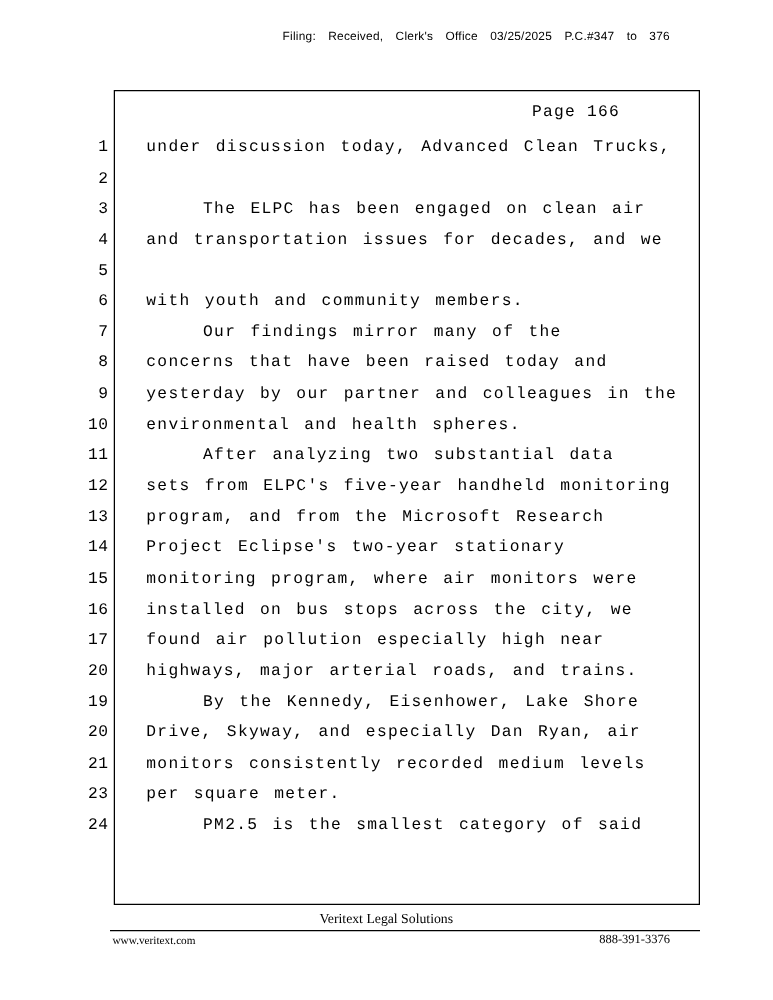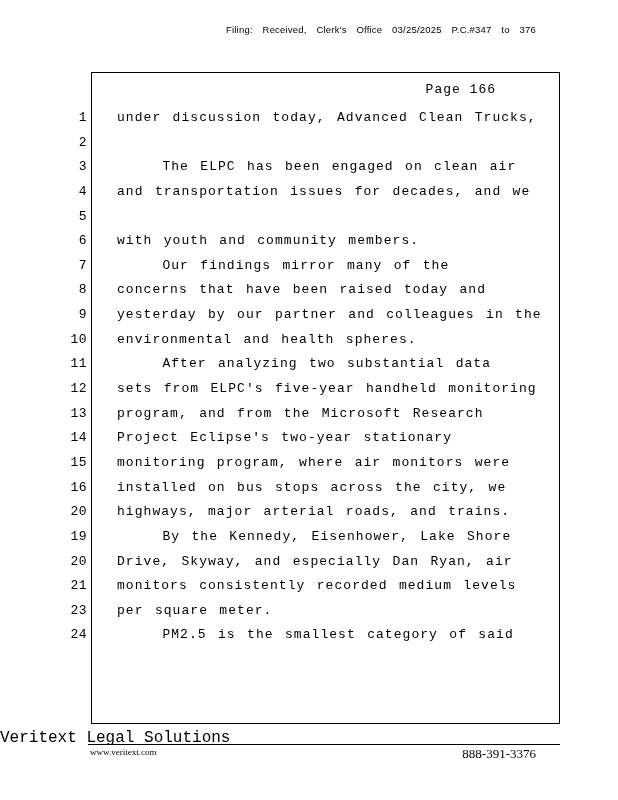--- a/index.html
+++ b/index.html
@@ -31,30 +31,31 @@
     font-size: 13px; letter-spacing: 1px; font-family: Liberation Mono, monospace;
   }
 
   .lines { position: absolute; left: 58px; top: 106px; width: 502px; }
   .line { display: flex; height: 24.65px; line-height: 24.65px; font-size: 13px; }
   .num  { flex: none; width: 29px; text-align: right; letter-spacing: 0.5px; }
   .txt  { margin-left: 30px; white-space: pre; letter-spacing: 1.05px; word-spacing: 2.5px; }
 
   .footer-company {
     position: absolute; top: 729px; left: 0; width: 618px;
-    font-family: Liberation Mono, monospace; font-size: 16px;
+    text-align: center;
+    font-family: Liberation Serif, serif; font-size: 11px;
   }
   .footer-rule { position: absolute; top: 744px; left: 88px; width: 472px; border-top: 1px solid #000; height: 0; }
   .footer-website {
     position: absolute; top: 747px; left: 90px;
     font-family: "Liberation Serif", serif; font-size: 9px; text-align: right;
   }
   .footer-phone {
     position: absolute; top: 746px; right: 58px;
-    font-family: "Liberation Serif", serif; font-size: 13px;
+    font-family: "Liberation Serif", serif; font-size: 10px;
   }
 </style>
 </head>
 <body>
 
 <div class="sheet">
 
   <div class="filing-header">Filing: Received, Clerk's Office 03/25/2025 P.C.#347 to 376</div>
 
   <div class="page-box"></div>
@@ -118,20 +119,24 @@
       </div>
     <div class="line">
         <span class="num">15</span>
         <span class="txt">monitoring program, where air monitors were</span>
       </div>
     <div class="line">
         <span class="num">16</span>
         <span class="txt">installed on bus stops across the city, we</span>
       </div>
     <div class="line">
+        <span class="num">17</span>
+        <span class="txt">found air pollution especially high near</span>
+      </div>
+    <div class="line">
         <span class="num">20</span>
         <span class="txt">highways, major arterial roads, and trains.</span>
       </div>
     <div class="line">
         <span class="num">19</span>
         <span class="txt">    By the Kennedy, Eisenhower, Lake Shore</span>
       </div>
     <div class="line">
         <span class="num">20</span>
         <span class="txt">Drive, Skyway, and especially Dan Ryan, air</span>

